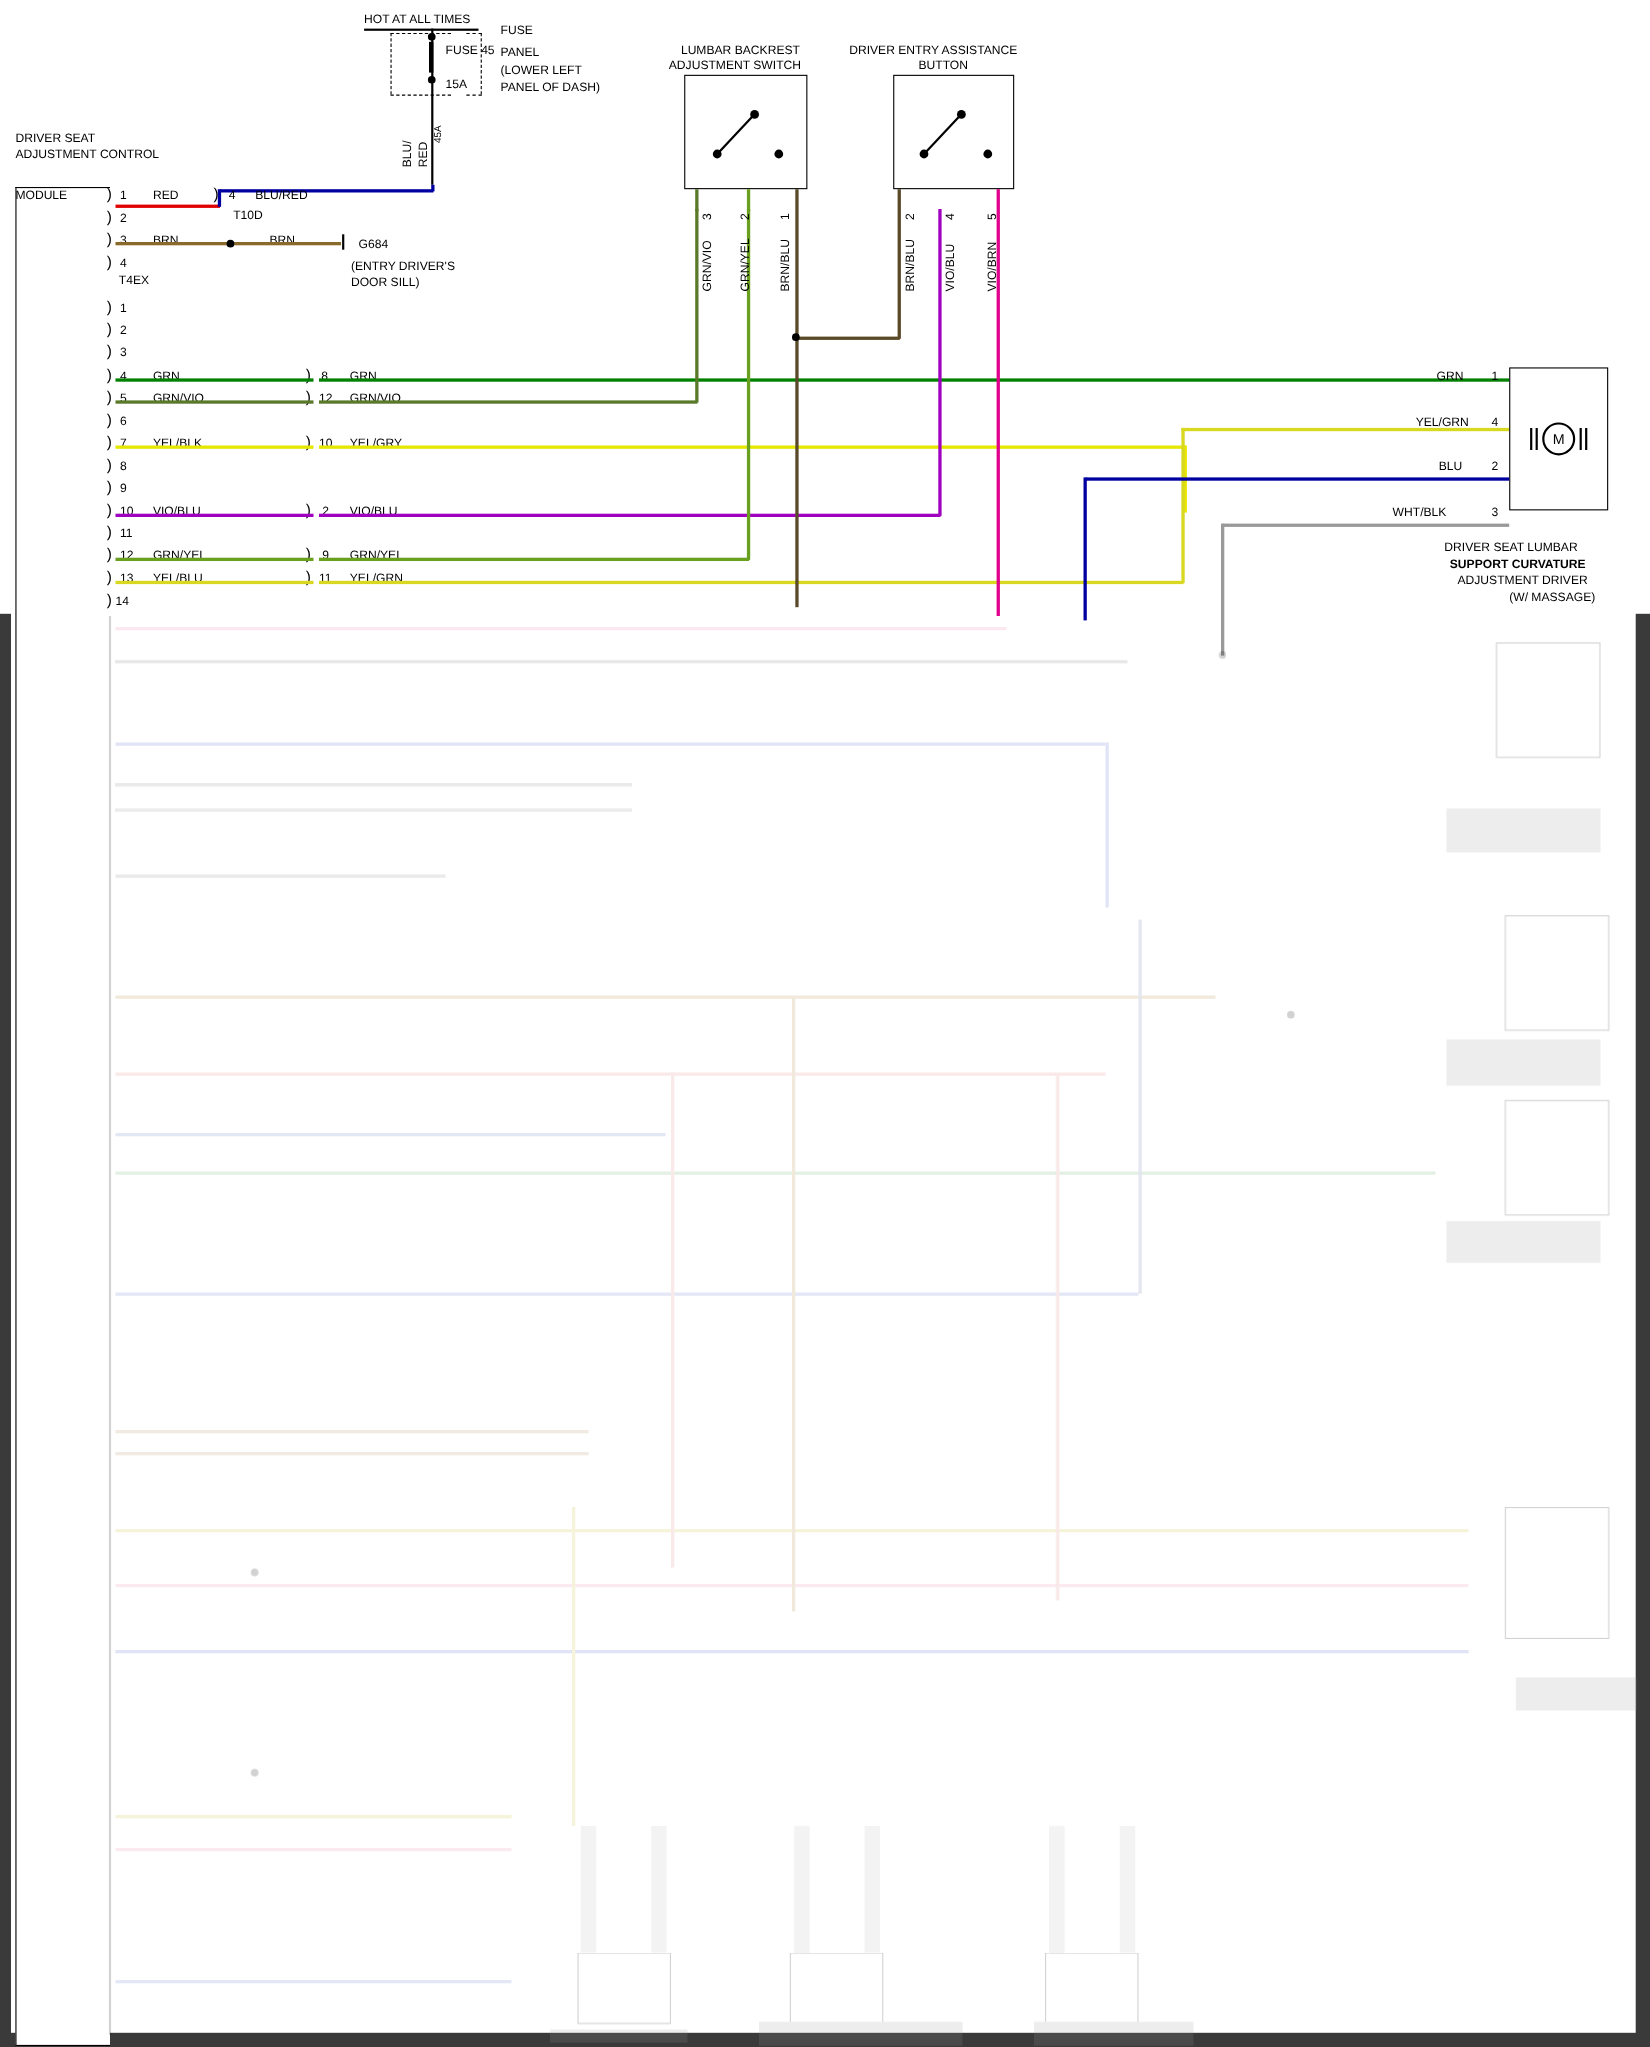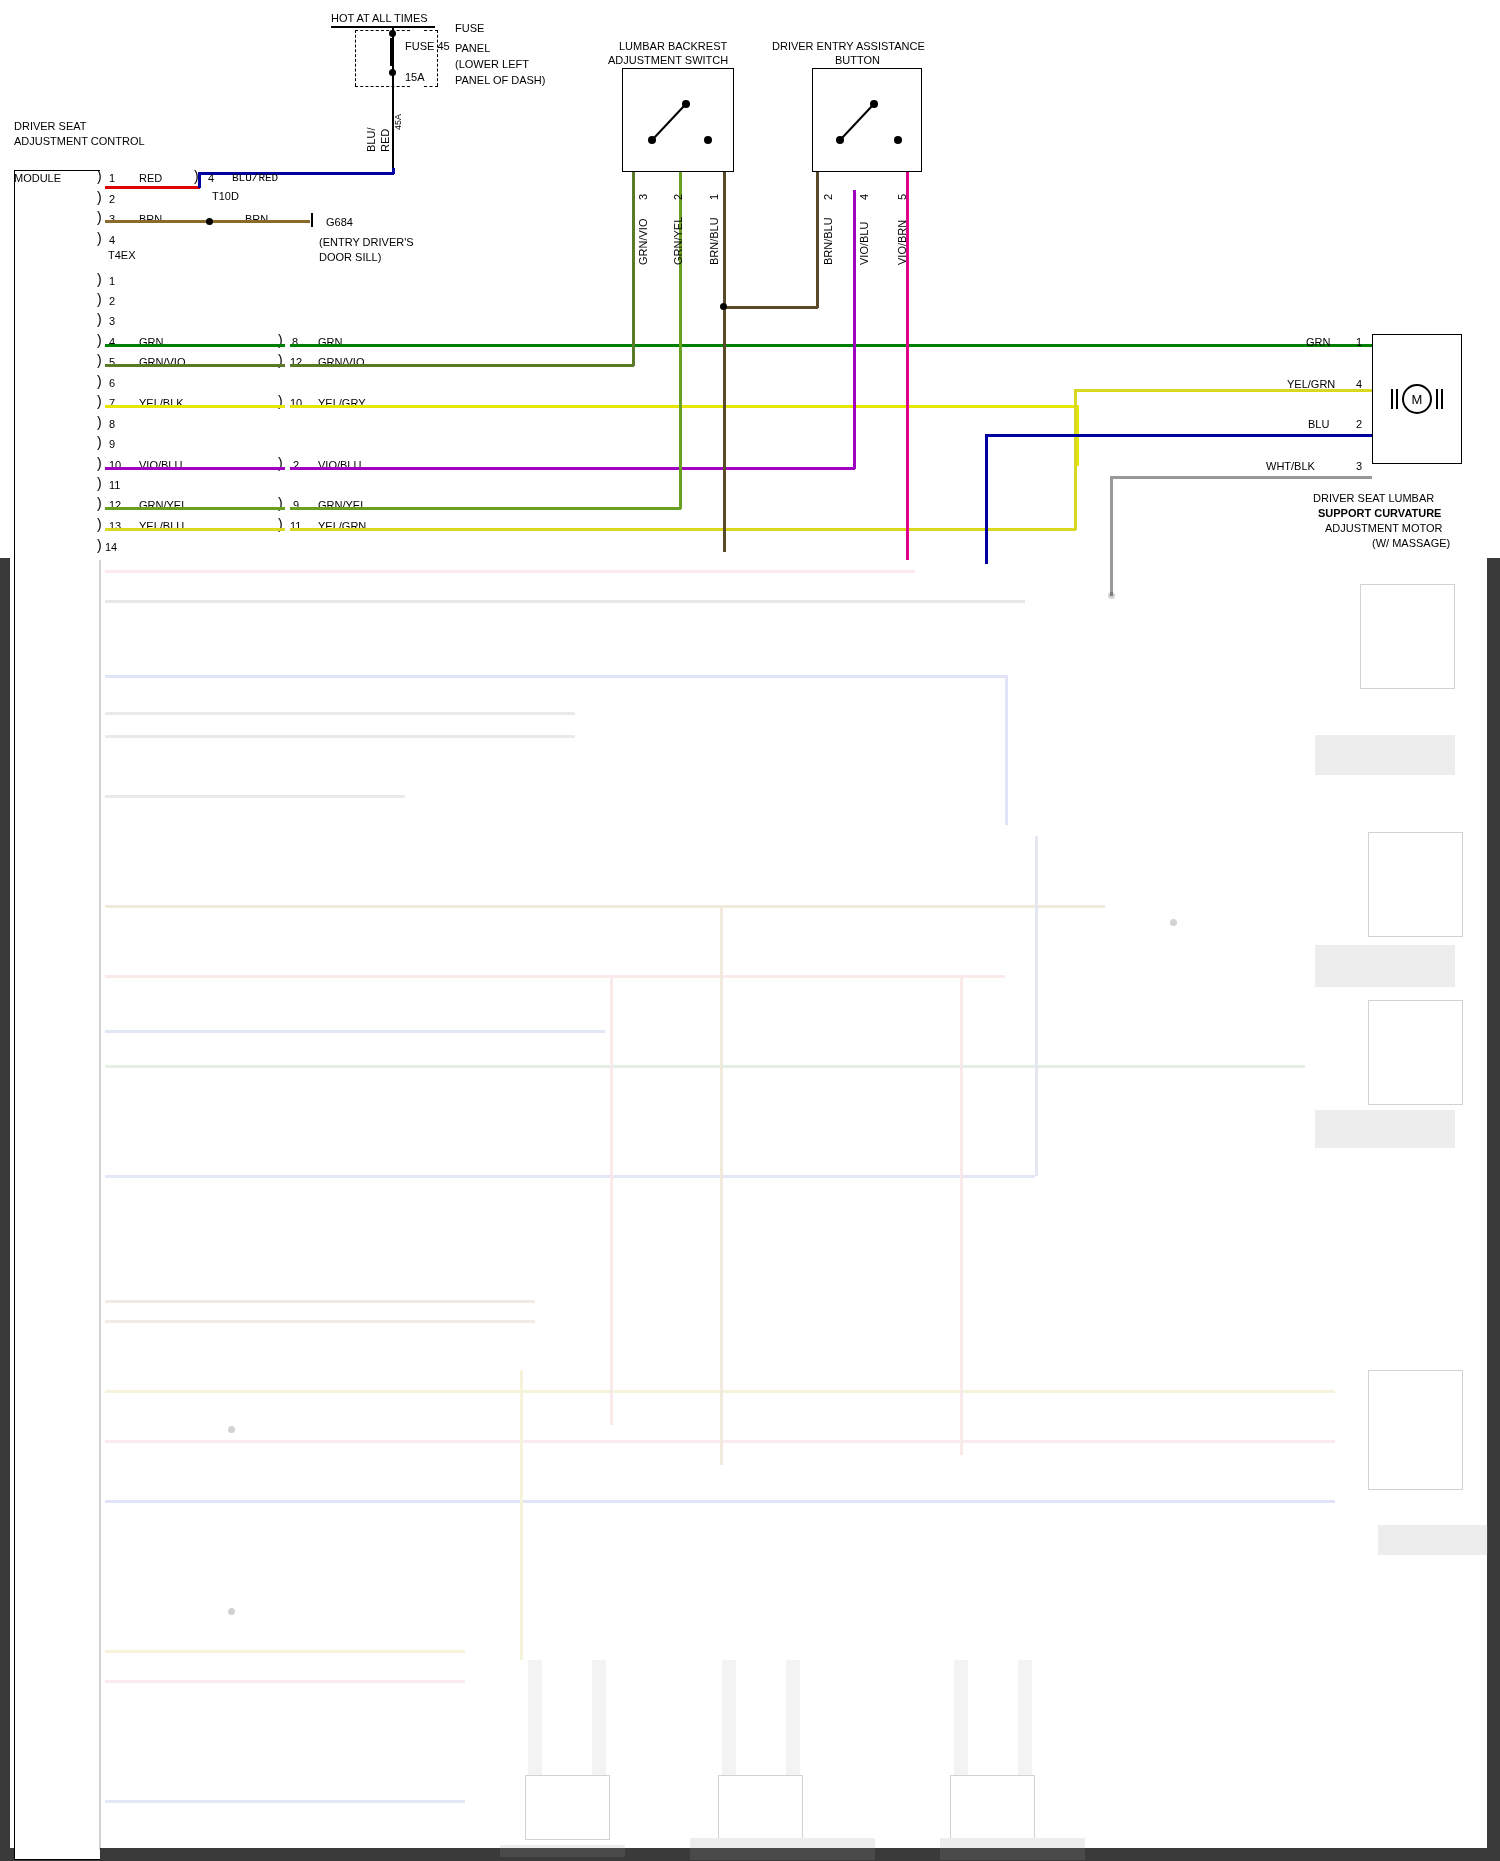--- a/index.html
+++ b/index.html
@@ -131,21 +131,21 @@
   <div class="txt" style="left:14px;top:135px;">ADJUSTMENT CONTROL</div>
   <div class="txt" style="left:14px;top:150px;margin-top:22px;">MODULE</div>
 
   <div class="txt" style="left:212px;top:190px;">T10D</div>
   <div class="txt" style="left:108px;top:249px;">T4EX</div>
 
   <div class="conn" style="left:97px;top:171px;">)</div>
   <div class="txt" style="left:109px;top:172px;">1</div>
   <div class="txt" style="left:139px;top:172px;">RED</div>
   <div class="txt" style="left:208px;top:172px;">4</div>
-  <div class="txt" style="left:232px;top:172px;font-family:Liberation Mono, monospace;">BLU/RED</div>
+  <div class="txt" style="left:232px;top:172px;">BLU/RED</div>
   <div class="conn" style="left:194px;top:171px;">)</div>
 
   <div class="conn" style="left:97px;top:192px;">)</div>
   <div class="txt" style="left:109px;top:193px;">2</div>
 
   <div class="conn" style="left:97px;top:212px;">)</div>
   <div class="txt" style="left:109px;top:213px;">3</div>
   <div class="txt" style="left:139px;top:213px;">BRN</div>
   <div class="txt" style="left:245px;top:213px;">BRN</div>
   <div class="ln" style="left:105px;top:220px;width:205px;height:2.5px;background:#8a6a2a;"></div>
@@ -292,21 +292,21 @@
   <div class="txt" style="left:1356px;top:336px;">1</div>
   <div class="txt" style="left:1287px;top:378px;">YEL/GRN</div>
   <div class="txt" style="left:1356px;top:378px;">4</div>
   <div class="txt" style="left:1308px;top:418px;">BLU</div>
   <div class="txt" style="left:1356px;top:418px;">2</div>
   <div class="txt" style="left:1266px;top:460px;">WHT/BLK</div>
   <div class="txt" style="left:1356px;top:460px;">3</div>
 
   <div class="txt" style="left:1313px;top:492px;">DRIVER SEAT LUMBAR</div>
   <div class="txt" style="left:1318px;top:507px;font-weight:bold;">SUPPORT CURVATURE</div>
-  <div class="txt" style="left:1325px;top:522px;">ADJUSTMENT MOTOR</div>
+  <div class="txt" style="left:1325px;top:522px;">ADJUSTMENT DRIVER</div>
   <div class="txt" style="left:1372px;top:537px;">(W/ MASSAGE)</div>
 
   <div class="ln" style="left:987px;top:434px;width:385px;height:2.5px;background:#0000a0;"></div>
   <div class="ln" style="left:985px;top:434px;width:2.5px;height:130px;background:#0000a0;"></div>
   <div class="ln" style="left:1112px;top:476px;width:260px;height:2.5px;background:#999;"></div>
   <div class="ln" style="left:1110px;top:476px;width:2.5px;height:120px;background:#999;"></div>
 
   <div class="fadewrap">
 
     <div class="ln" style="left:99px;top:560px;width:2px;height:1290px;"></div>

